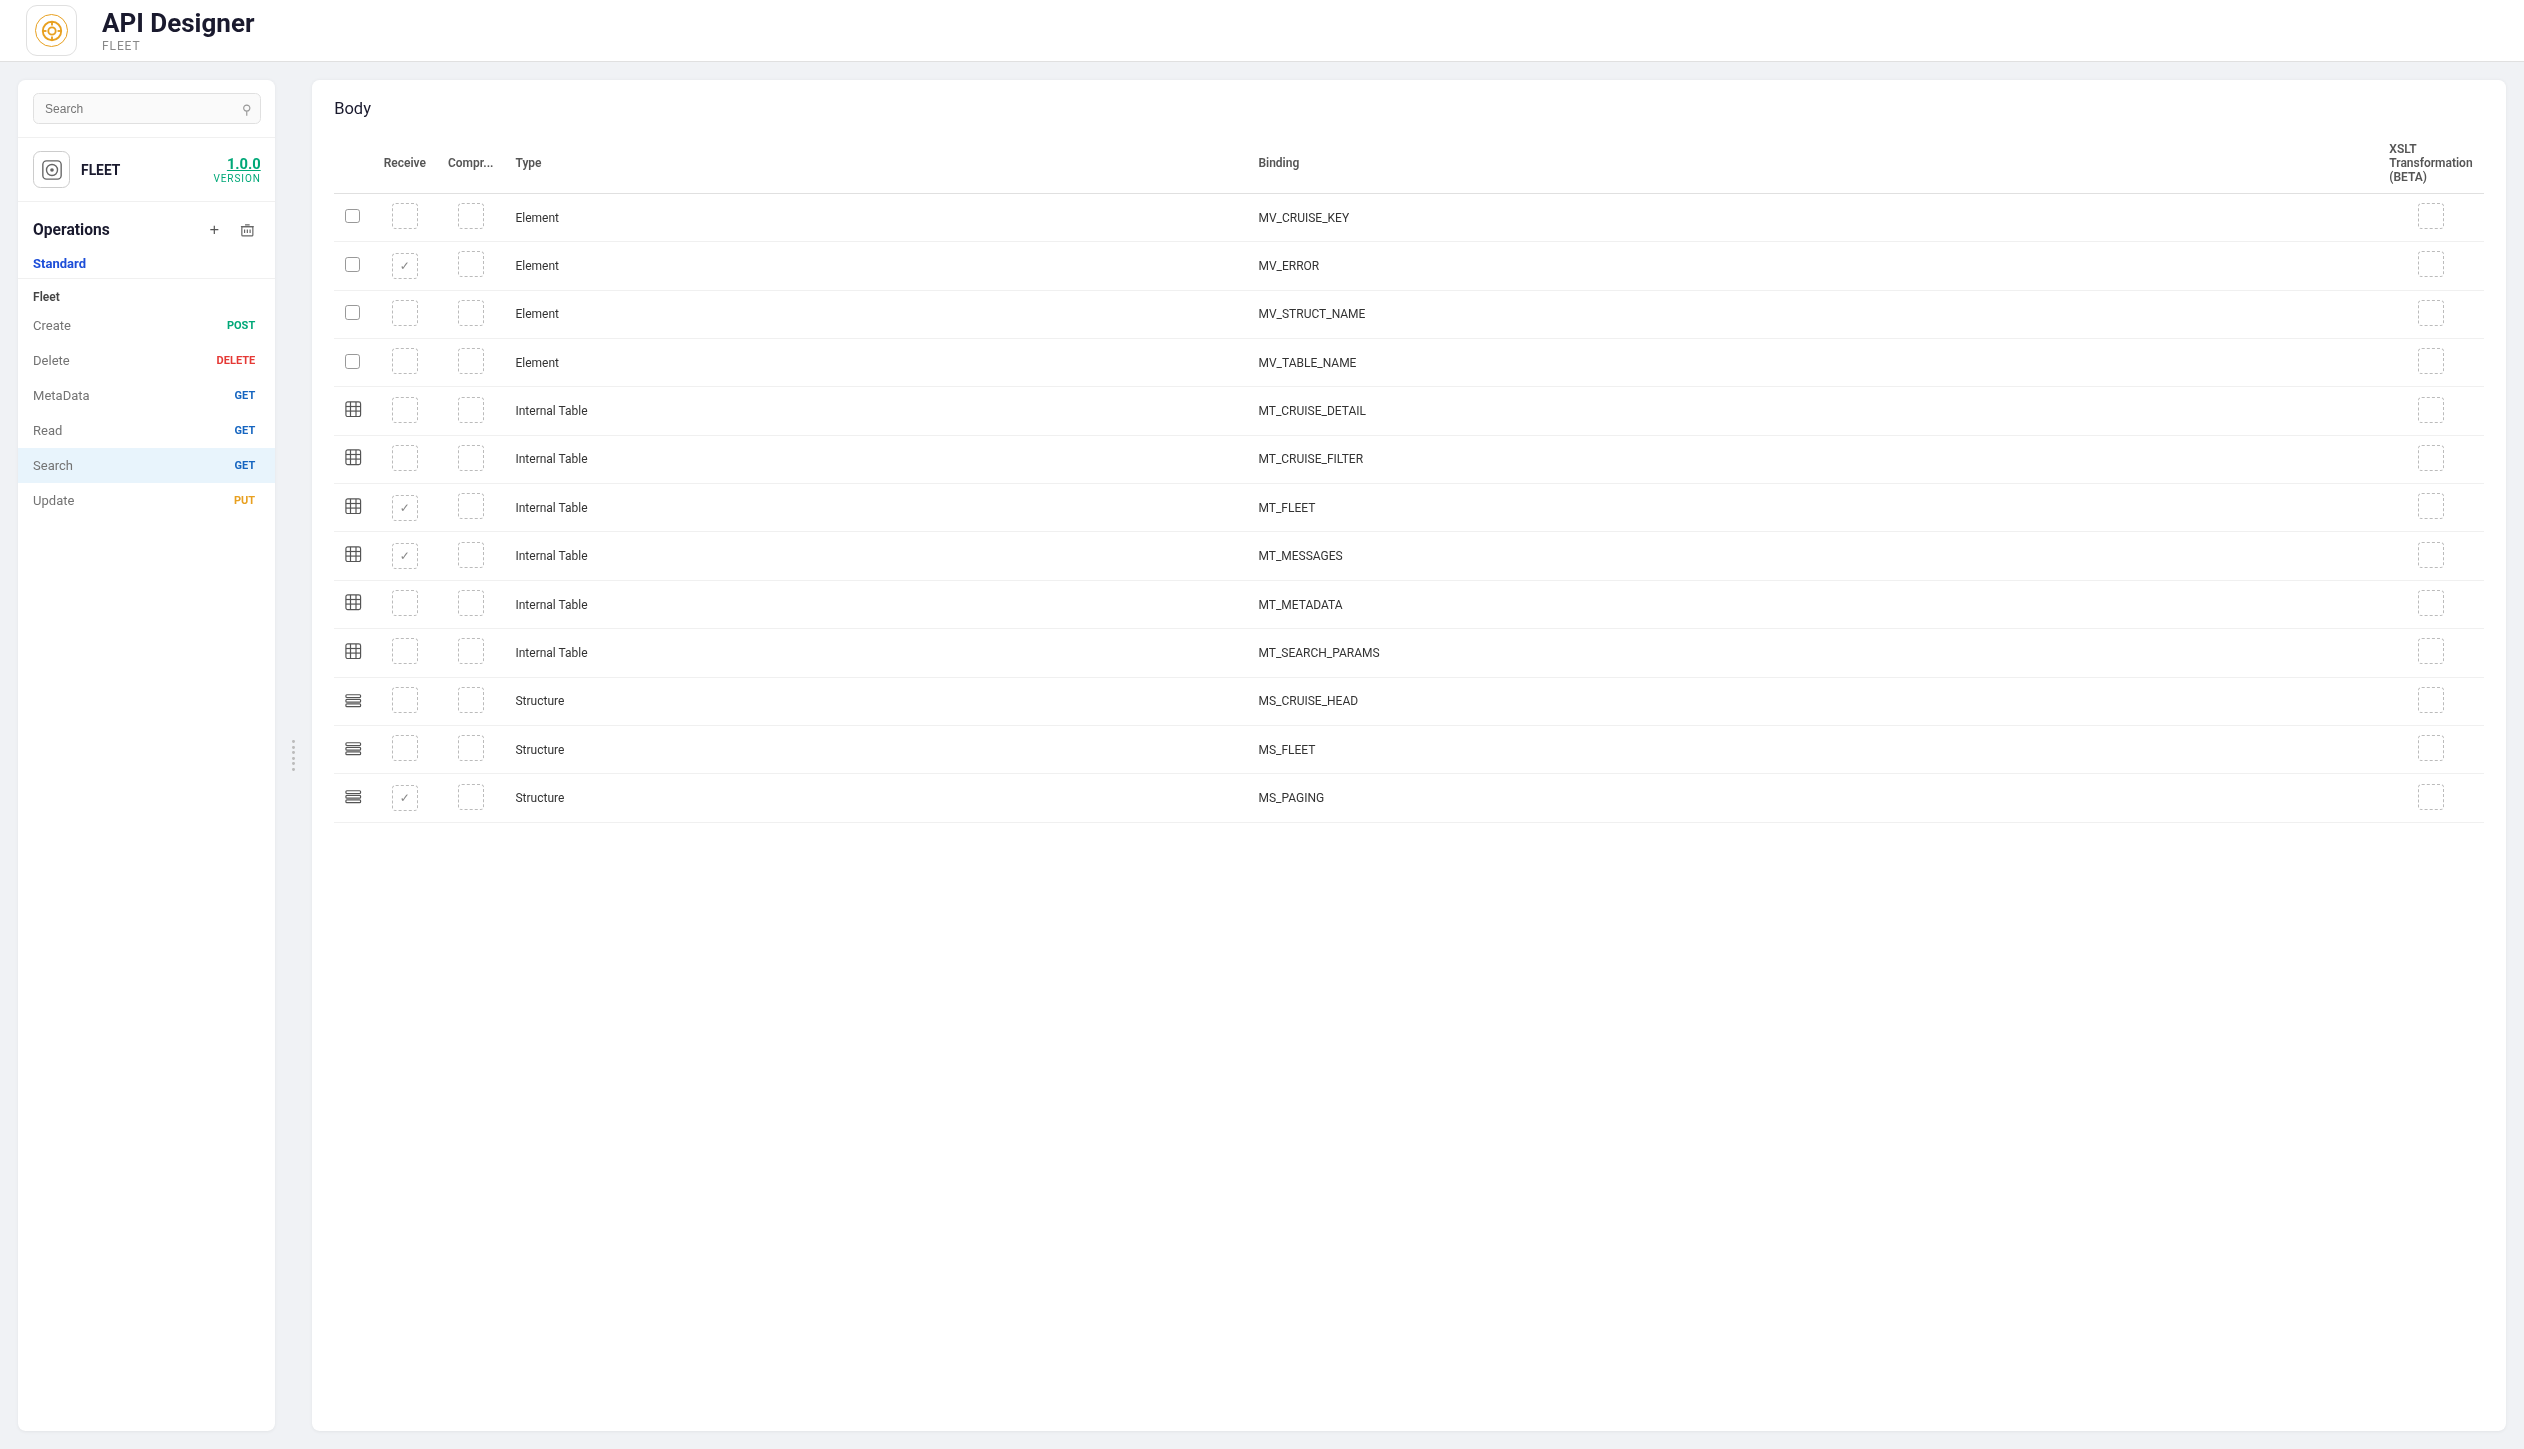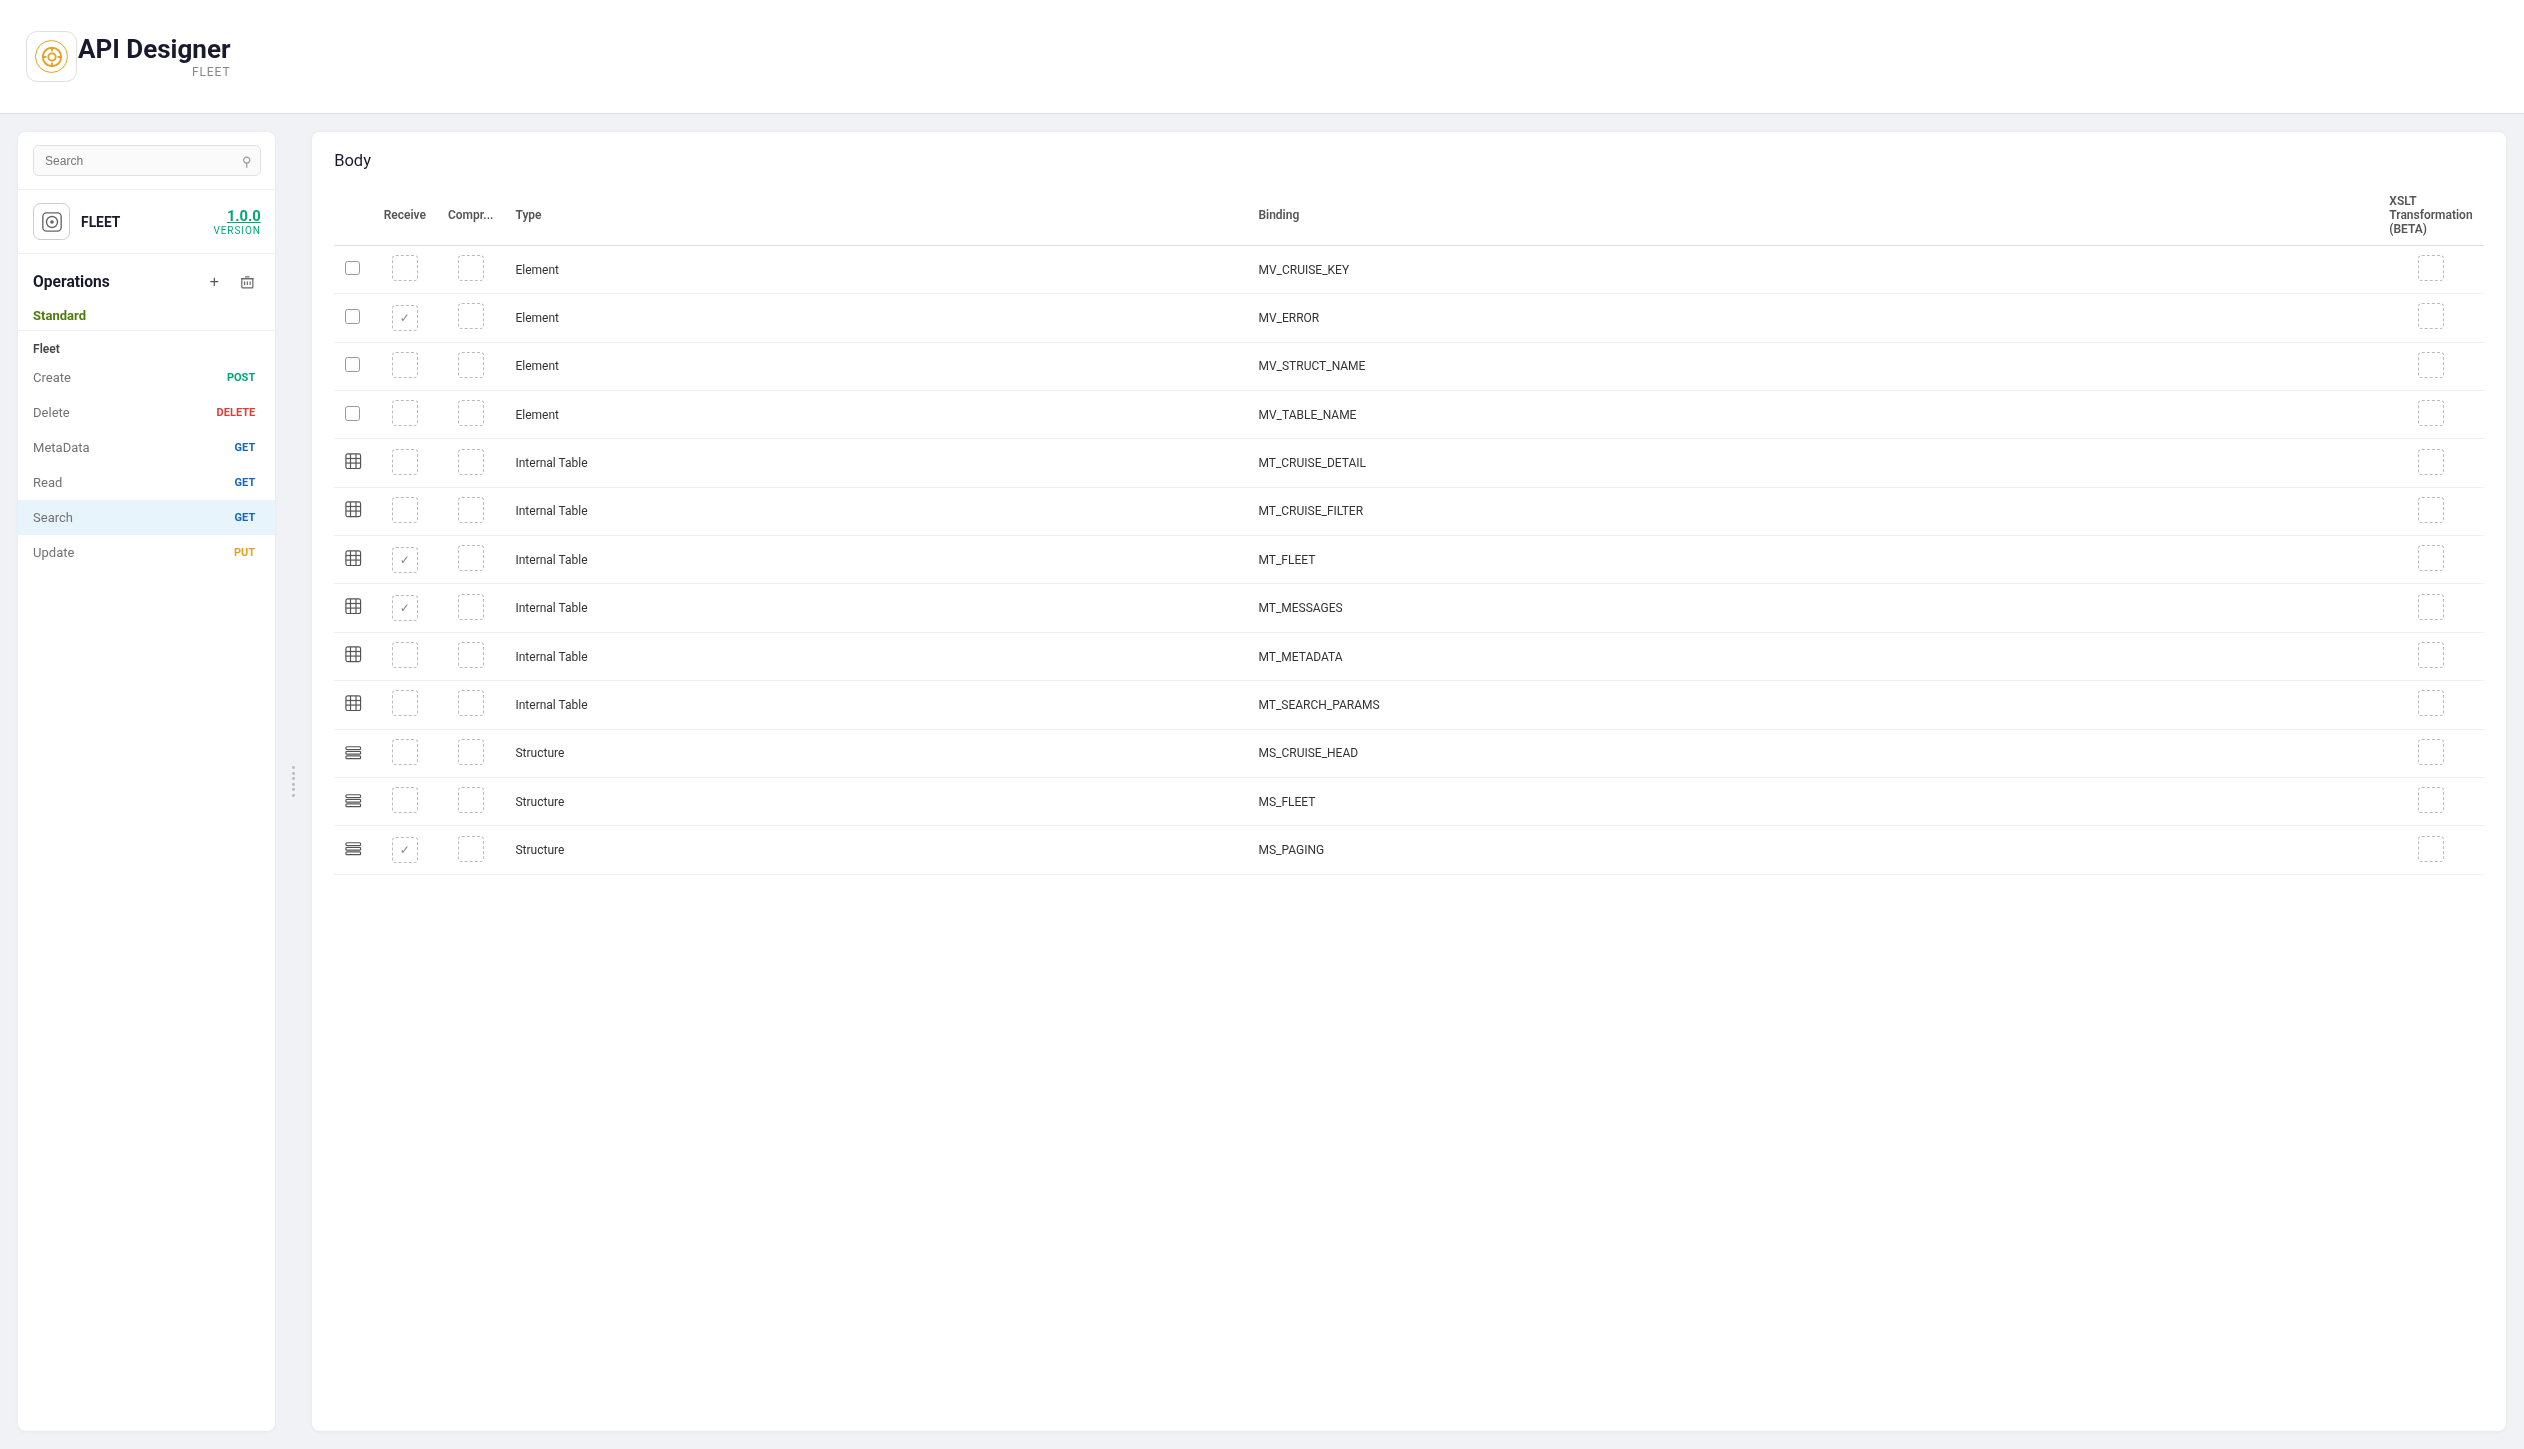--- a/index.html
+++ b/index.html
@@ -11,26 +11,25 @@
     }
     .app-container {
       display: flex;
       flex-direction: column;
       height: 100vh;
       background: #f0f2f5;
     }
     
     .header {
       background: #fff;
-      padding: 31px 26px;
-      display: flex;
-      align-items: center;
-      gap: 1px;
+      padding: 5px 26px;
+      display: flex;
+      align-items: center;
+      gap: 25px;
       border-bottom: 0.9px solid #e0e0e0;
-      text-align: right;
     }
     .logo-box {
       width: 51px;
       height: 51px;
       border: 1.8px solid #e0e0e0;
       border-radius: 11px;
       display: flex;
       align-items: center;
       justify-content: center;
       background: #fff;
@@ -167,21 +166,21 @@
       font-size: 16.5px;
       display: flex;
       align-items: center;
       justify-content: center;
       border-radius: 3.7px;
     }
     .section-label {
       padding: 5.5px 14.7px 3.7px;
       font-weight: 700;
       font-size: 13px;
-      color: #4d7c0f;
+      color: #1d4ed8;
     }
     .group-label {
       padding: 7.4px 14.7px 3.7px;
       font-size: 12px;
       font-weight: 600;
       color: #444;
     }
     .sidebar-divider {
       height: 0.9px;
       background: #f0f0f0;

